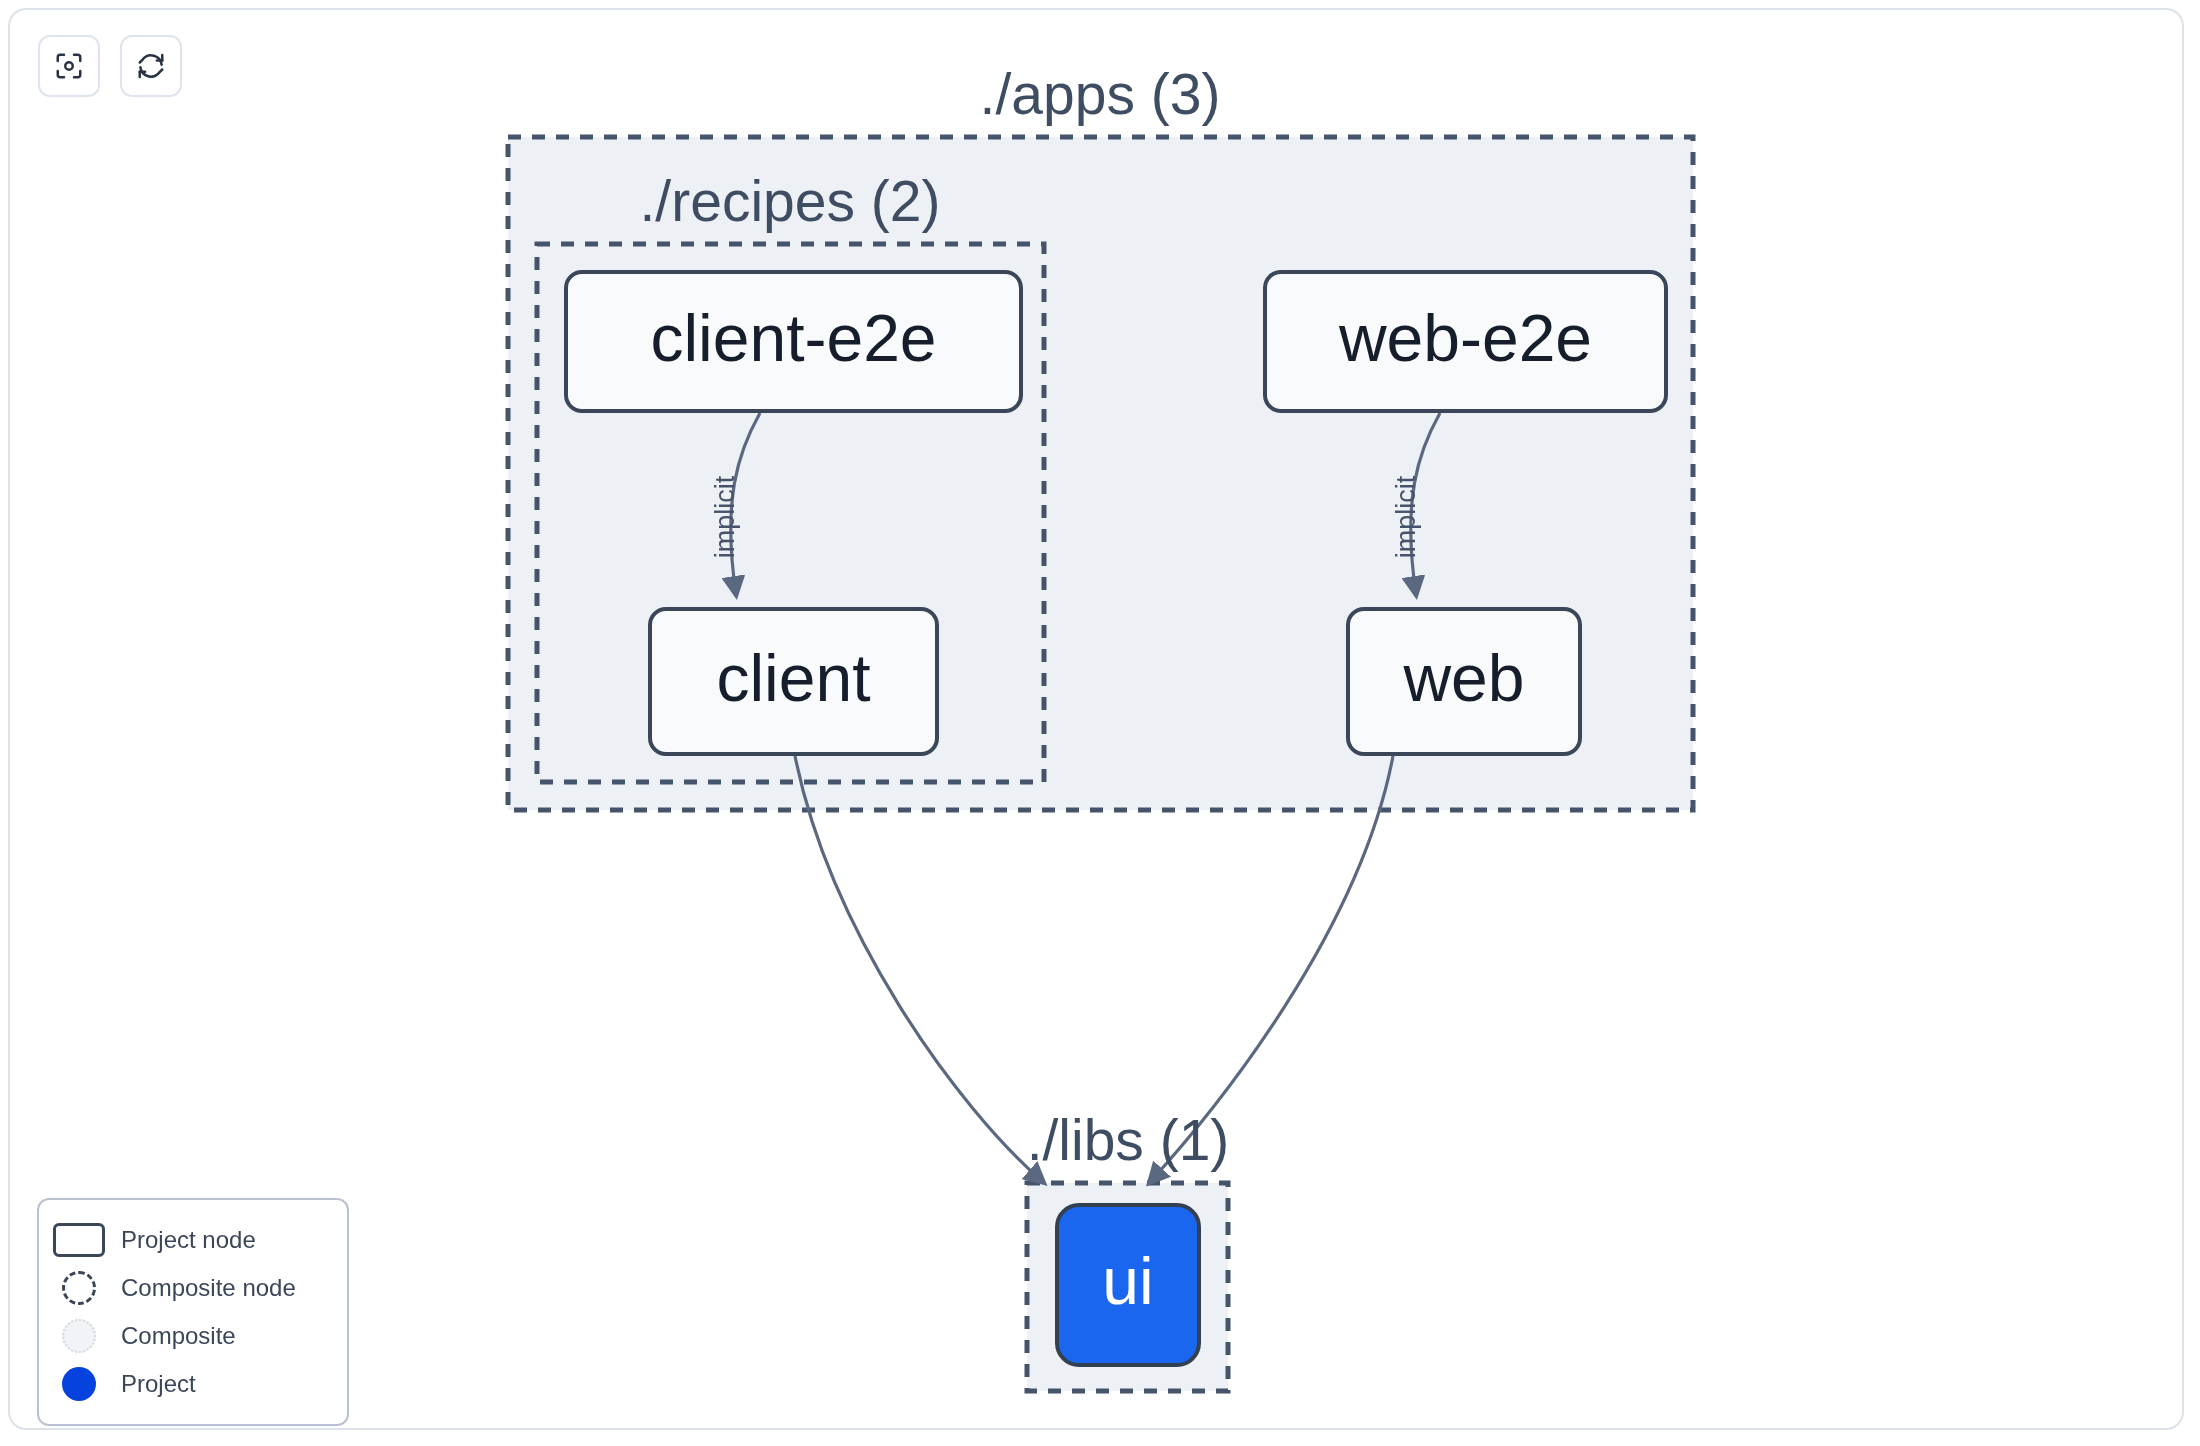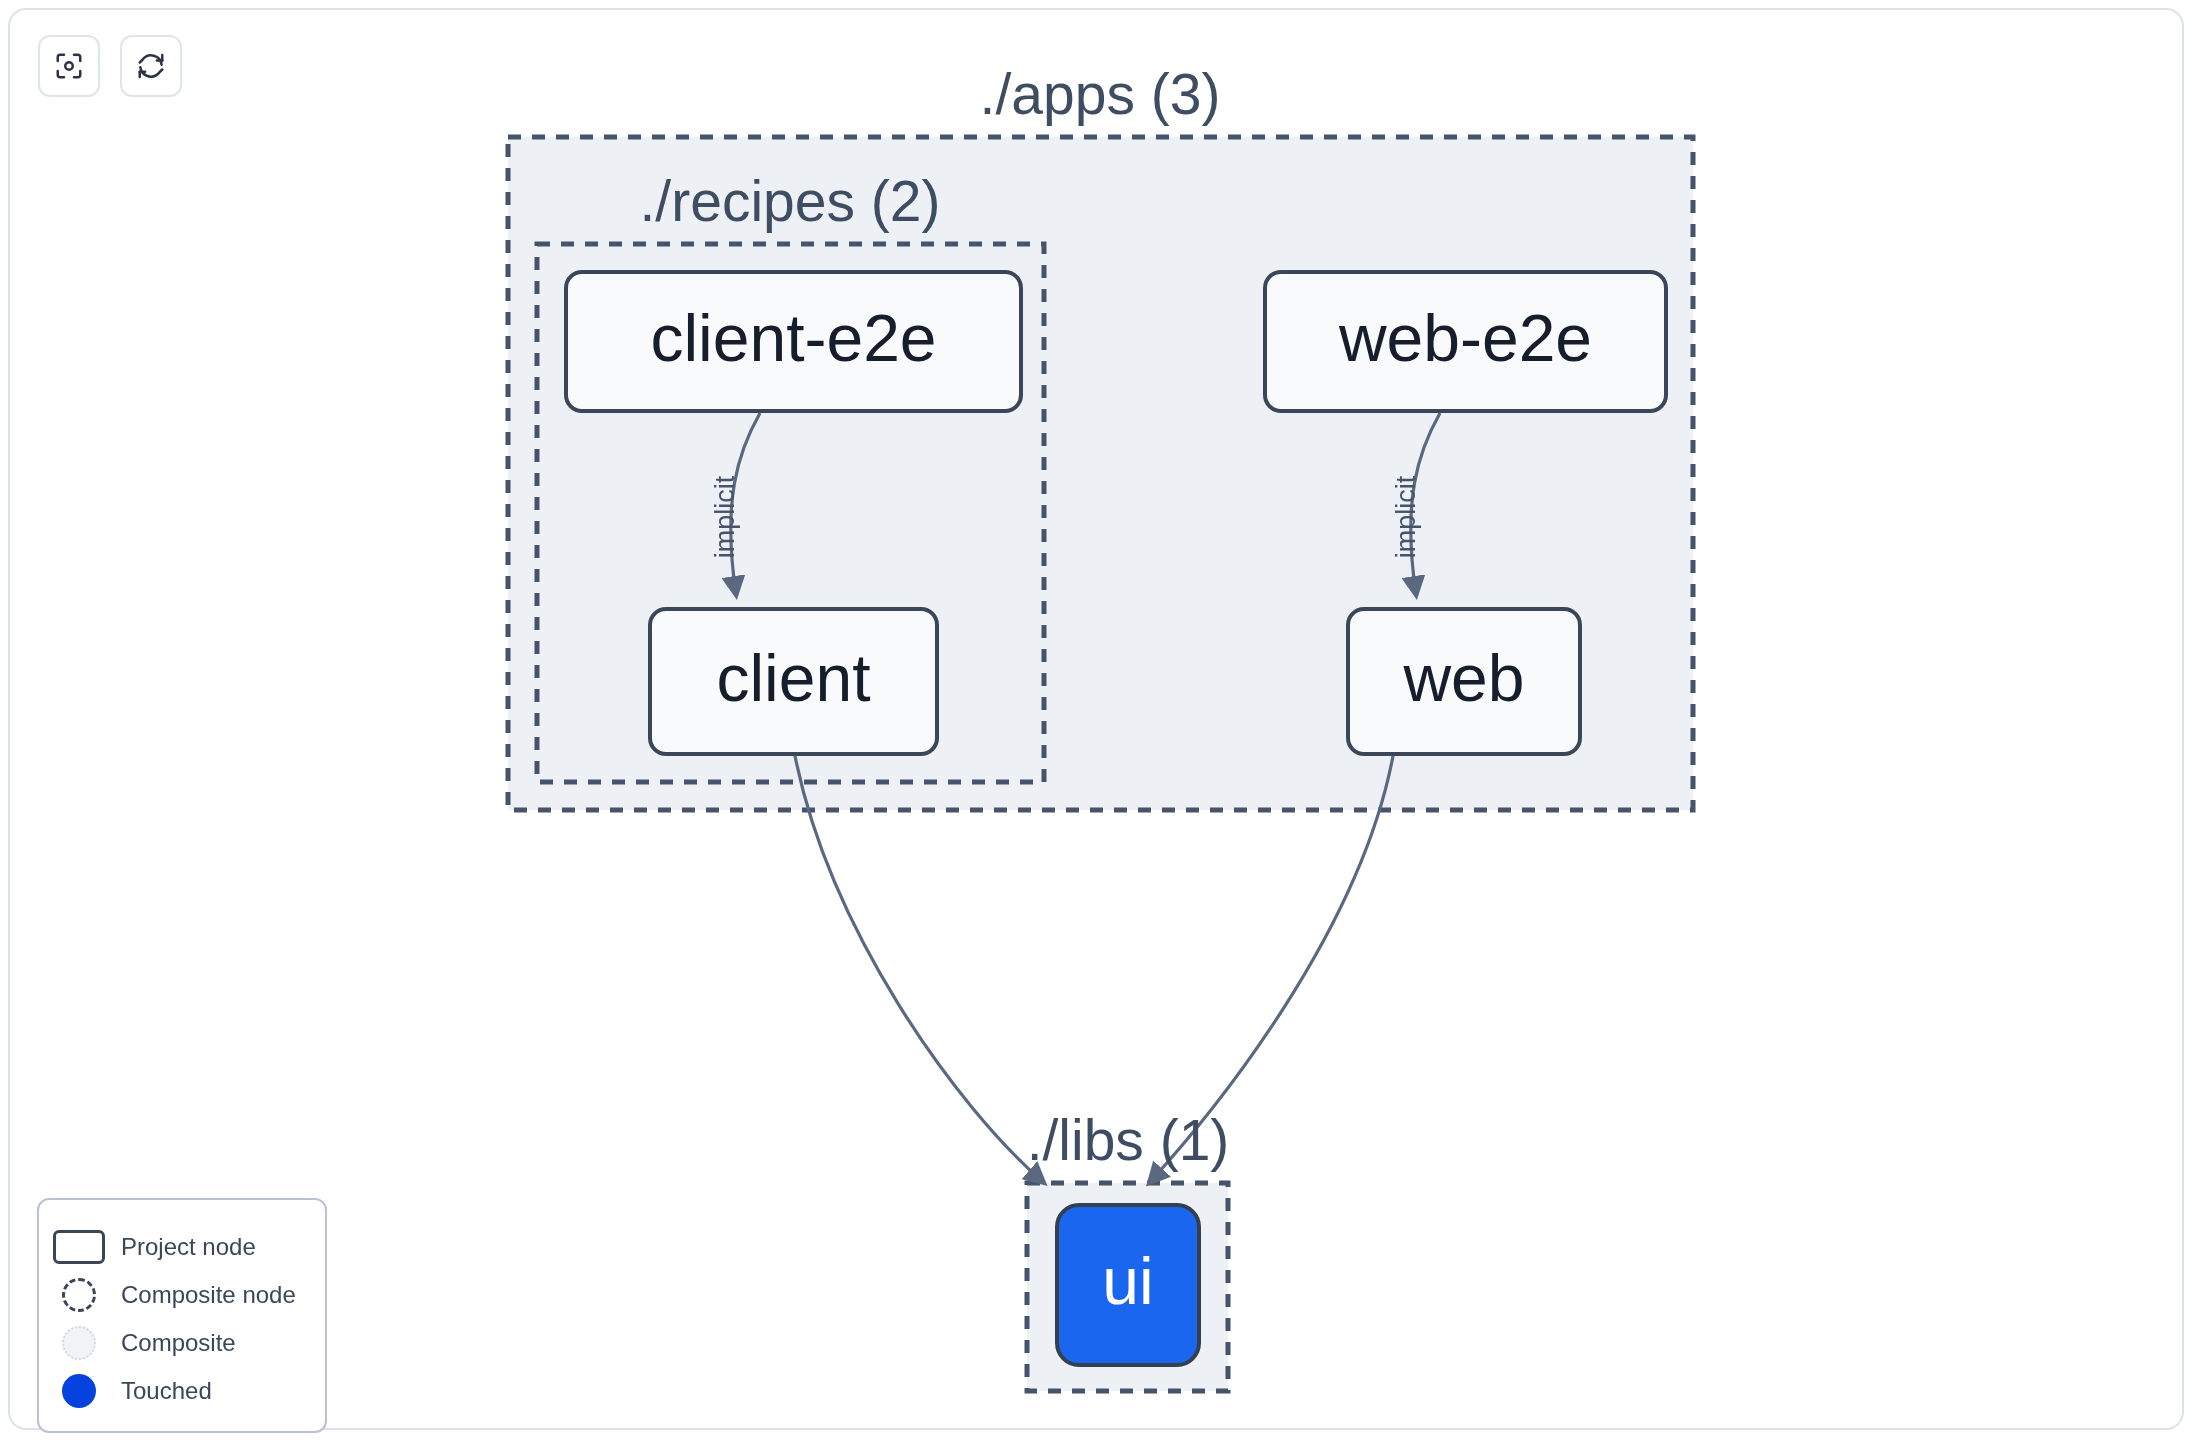--- a/index.html
+++ b/index.html
@@ -105,25 +105,25 @@
     font-size: 27px;
     text-anchor: middle;
     dominant-baseline: middle;
   }
 
   
   .legend {
     position: absolute;
     left: 37px;
     top: 1198px;
-    width: 290px;
+    width: 312px;
     border: 2px solid #b8c2d2;
     border-radius: 12px;
     background: #ffffff;
-    padding: 23px 18px 16px 14px;
+    padding: 16px 18px 16px 14px;
     box-sizing: border-box;
     z-index: 30;
   }
   .legend-row {
     display: flex;
     align-items: center;
     height: 48px;
   }
   .legend-swatch {
     width: 52px;
@@ -260,17 +260,17 @@
     <div class="legend-row">
       <span class="legend-swatch">
           <span class="sw-affected"></span>
         </span>
       <span class="legend-text">Composite</span>
     </div>
     <div class="legend-row">
       <span class="legend-swatch">
           <span class="sw-touched"></span>
         </span>
-      <span class="legend-text">Touched</span>
+      <span class="legend-text">Project</span>
     </div>
   </div>
 
 </div>
 
 </body></html>

